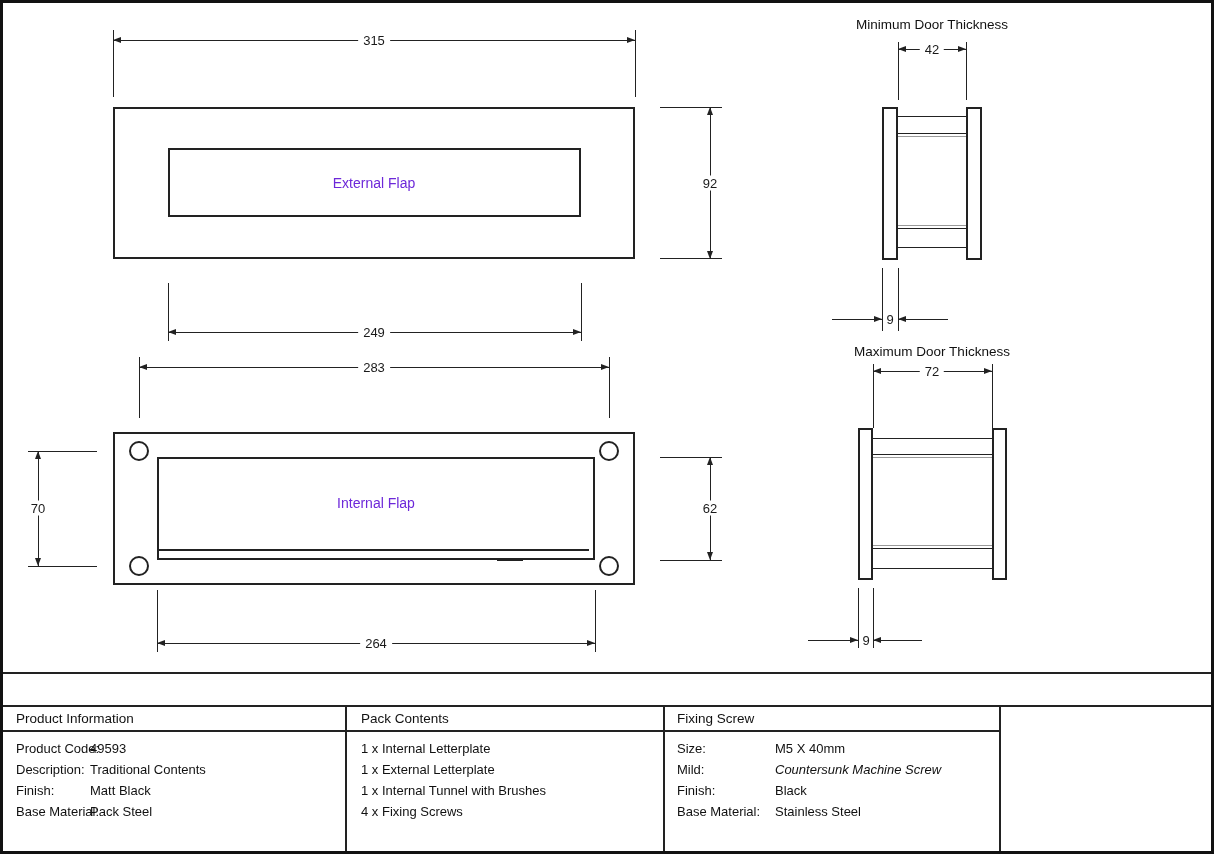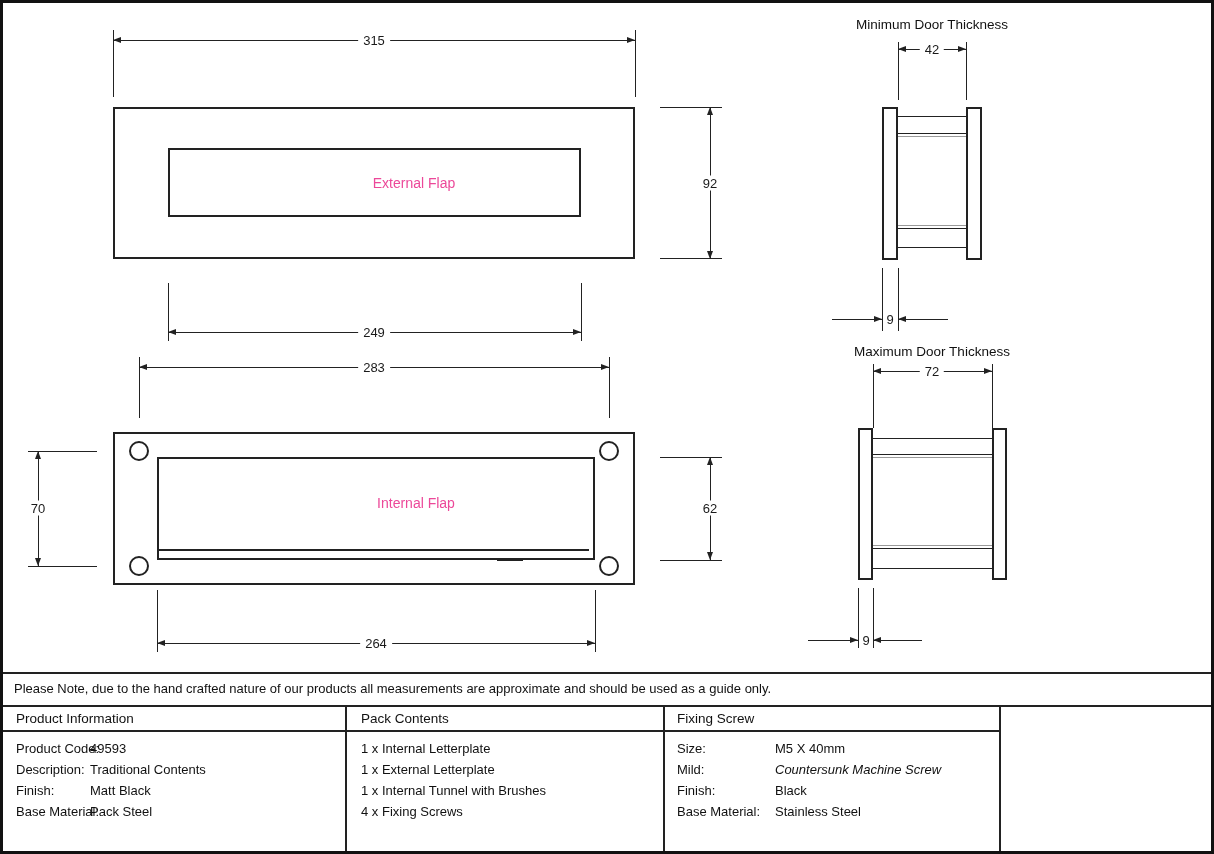--- a/index.html
+++ b/index.html
@@ -19,21 +19,21 @@
   .dimlabel{
     position:absolute;background:#fff;padding:0 5px;font-size:13px;line-height:15px;
     transform:translate(-50%,-50%);white-space:nowrap;color:#1a1a1a;
   }
   .viewtitle{
     position:absolute;font-size:13.5px;line-height:15px;transform:translate(-50%,-50%);
     white-space:nowrap;color:#111;
   }
   .flaplabel{
     position:absolute;font-size:14px;line-height:16px;transform:translate(-50%,-50%);
-    white-space:nowrap;color:#ec4899;margin-left:40px;
+    white-space:nowrap;color:#6d28d9;
   }
   .ar{position:absolute;width:0;height:0;}
   .ar-l{border-top:3px solid transparent;border-bottom:3px solid transparent;border-right:8px solid #222;}
   .ar-r{border-top:3px solid transparent;border-bottom:3px solid transparent;border-left:8px solid #222;}
   .ar-u{border-left:3px solid transparent;border-right:3px solid transparent;border-bottom:8px solid #222;}
   .ar-d{border-left:3px solid transparent;border-right:3px solid transparent;border-top:8px solid #222;}
   .notebox{
     position:absolute;left:949px;top:596px;width:253px;height:64px;border:2px solid #222;
     display:flex;flex-direction:column;align-items:center;justify-content:center;
     font-size:13.5px;line-height:17px;text-align:center;color:#111;
@@ -178,21 +178,20 @@
     <div class="vl" style="left:873px;top:588px;height:60px;"></div>
     <div class="hl" style="left:808px;top:640px;width:50px;"></div>
     <div class="hl" style="left:873px;top:640px;width:49px;"></div>
     <div class="ar ar-r" style="left:850px;top:637px;"></div>
     <div class="ar ar-l" style="left:873px;top:637px;"></div>
     <span class="dimlabel" style="left:866px;top:640px;padding:0 2px;">9</span>
   </div>
 
 
   <div class="hl t2" style="left:2px;top:672px;width:1210px;"></div>
-  <span class="disclaimer">Please Note, due to the hand crafted nature of our products all measurements are approximate and should be used as a guide only.</span>
 
   <div>
     <div class="hl t2" style="left:2px;top:705px;width:1210px;"></div>
     <div class="vl w2" style="left:345px;top:705px;height:146px;"></div>
     <div class="vl w2" style="left:663px;top:705px;height:146px;"></div>
     <div class="vl w2" style="left:999px;top:705px;height:146px;"></div>
     <div class="hl t2" style="left:2px;top:730px;width:997px;"></div>
 
     <span class="cell-header" style="left:16px;top:711px;">Product Information</span>
     <span class="cell-header" style="left:361px;top:711px;">Pack Contents</span>

